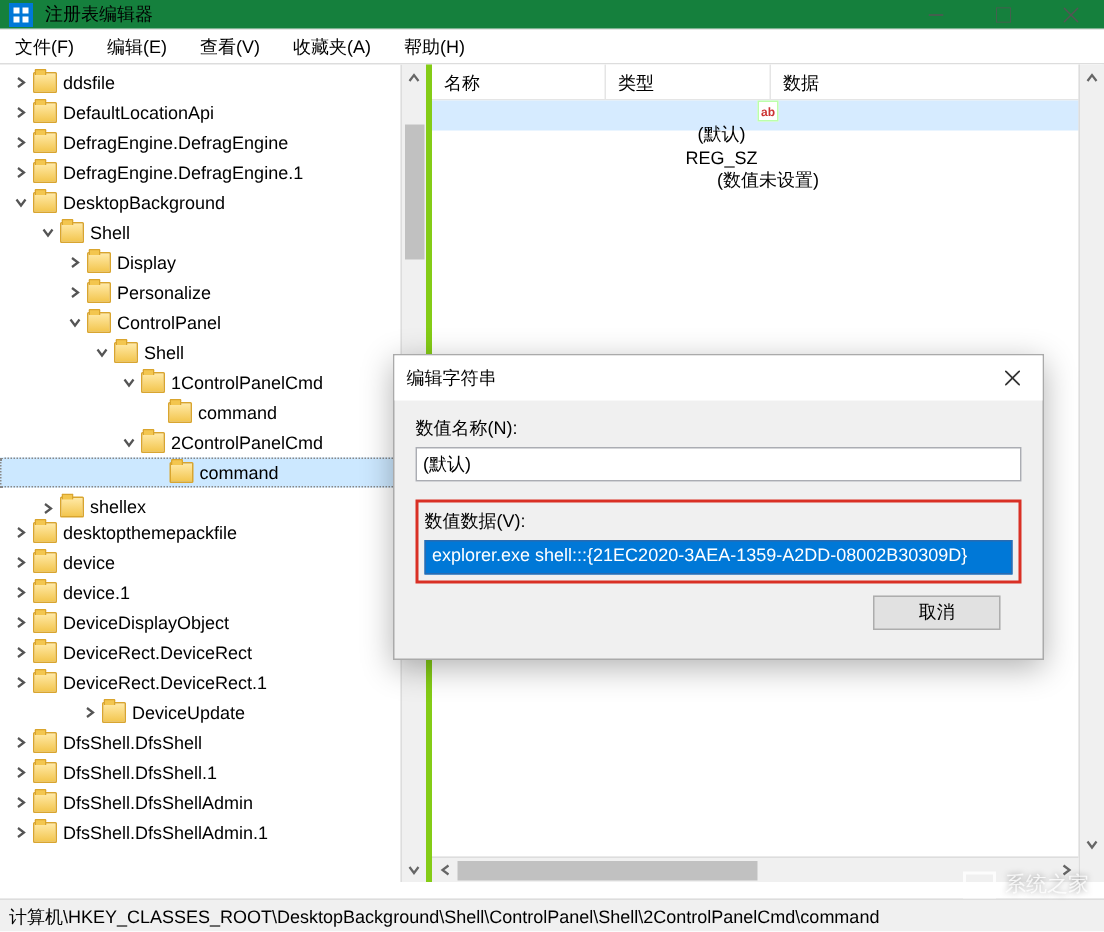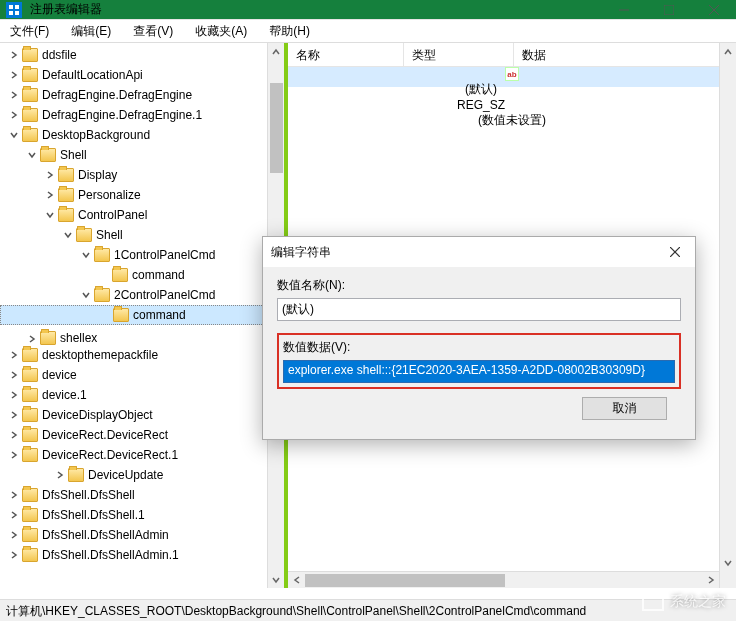--- a/index.html
+++ b/index.html
@@ -49,21 +49,21 @@
 .dlg-label { font-size: 12px; margin-bottom: 4px; }
 .textfield { width: 100%; height: 23px; border: 1px solid #abadb3; padding: 2px 4px; font-size: 12px; background: #fff; }
 .val-group { border: 2px solid #d93025; padding: 4px; margin-top: 12px; }
 .textfield.sel { background: #0078d7; color: #fff; border: 1px solid #2a6bb0; }
 .dlg-buttons { display: flex; justify-content: flex-end; gap: 10px; padding: 8px 14px 0; }
 .dlg-btn { width: 85px; height: 23px; border: 1px solid #adadad; background: #e1e1e1; font-size: 12px; display: flex; align-items: center; justify-content: center; }
 .dlg-btn.primary { border: 2px solid #0078d7; }
 
 .statusbar { position: absolute; bottom: 0; left: 0; right: 0; height: 22px; border-top: 1px solid #ddd; padding: 3px 6px; font-size: 12px; white-space: nowrap; overflow: hidden; background:#f0f0f0; }
 
-.watermark { position: absolute; right: 10px; bottom: 10px; color: rgba(255,255,255,0.8); font-size: 14px; text-shadow: 0 0 4px rgba(0,0,0,0.4); pointer-events: none; display:flex; align-items:center; gap:6px;justify-content:space-between;}
+.watermark { position: absolute; right: 10px; bottom: 22px; color: rgba(255,255,255,0.8); font-size: 14px; text-shadow: 0 0 4px rgba(0,0,0,0.4); pointer-events: none; display:flex; align-items:center; gap:6px;justify-content:space-between;}
 .watermark-icon { width:22px; height:18px; border:2px solid rgba(255,255,255,0.8); position:relative;}
 </style>
 </head>
 <body>
 
 <div class="titlebar">
   <div class="titlebar-icon">
     <svg viewBox="0 0 12 12">
         <rect x="1" y="1" width="4" height="4" fill="#fff"></rect>
         <rect x="7" y="1" width="4" height="4" fill="#fff"></rect>

